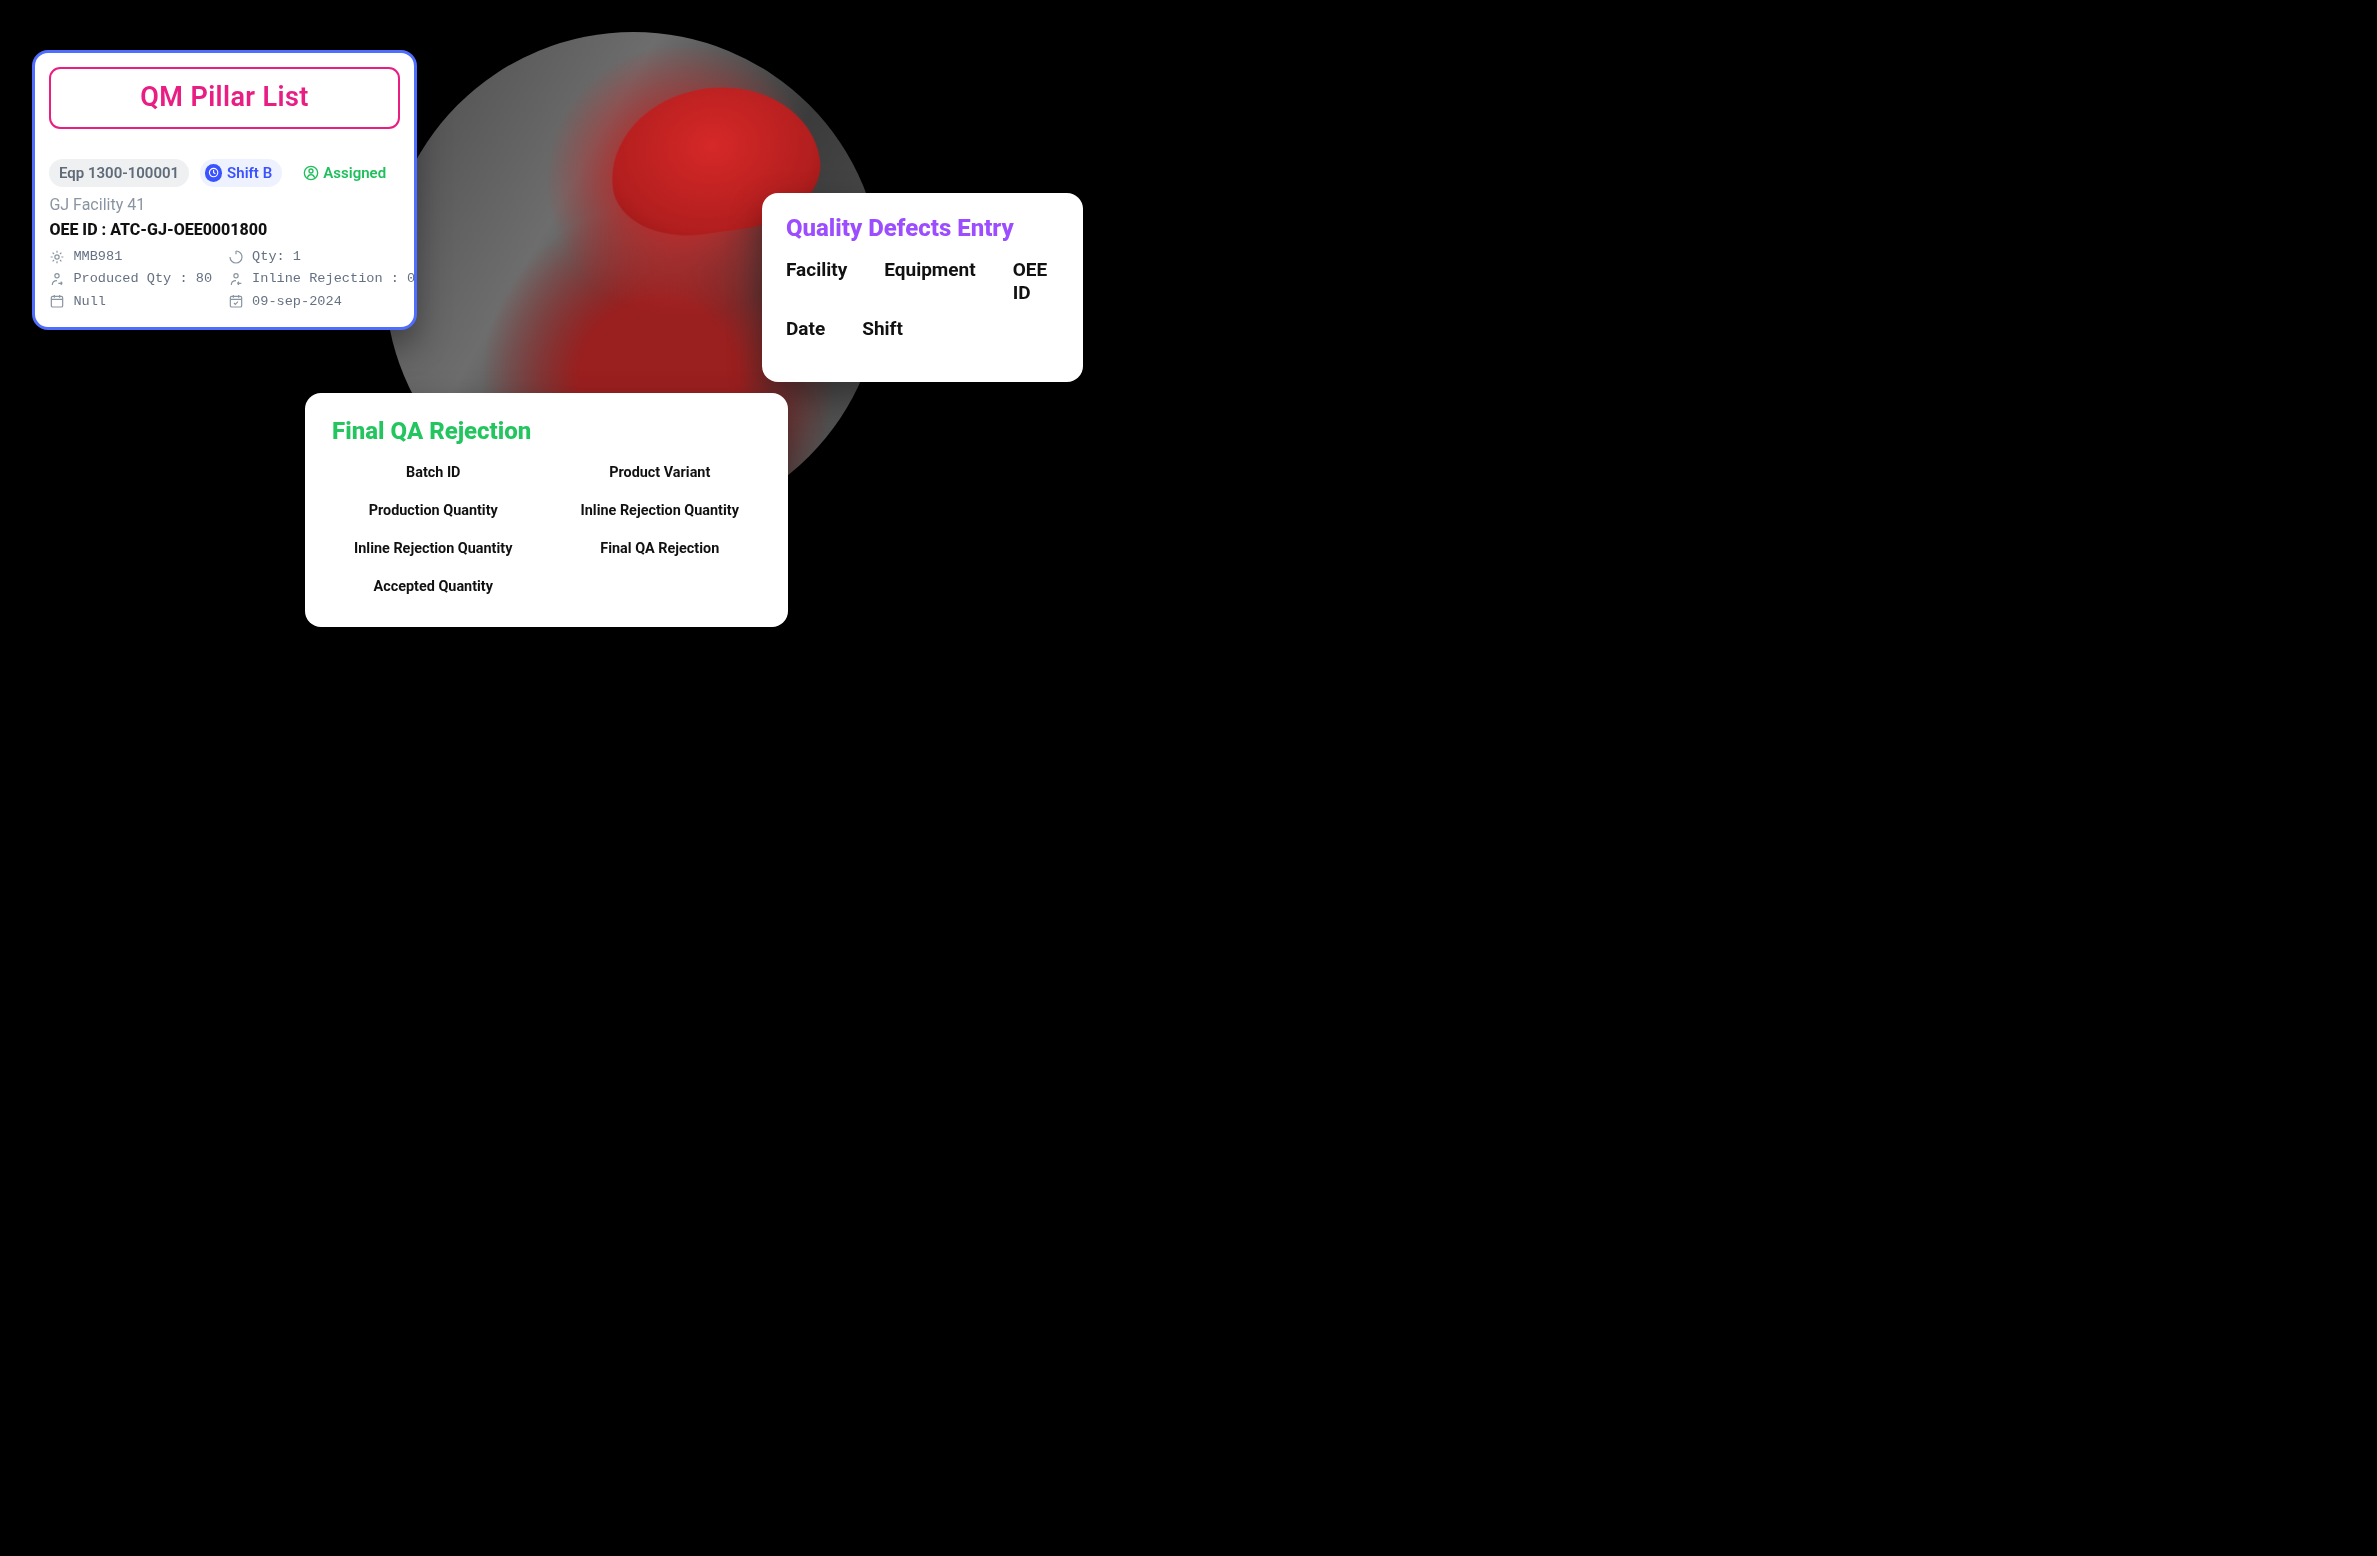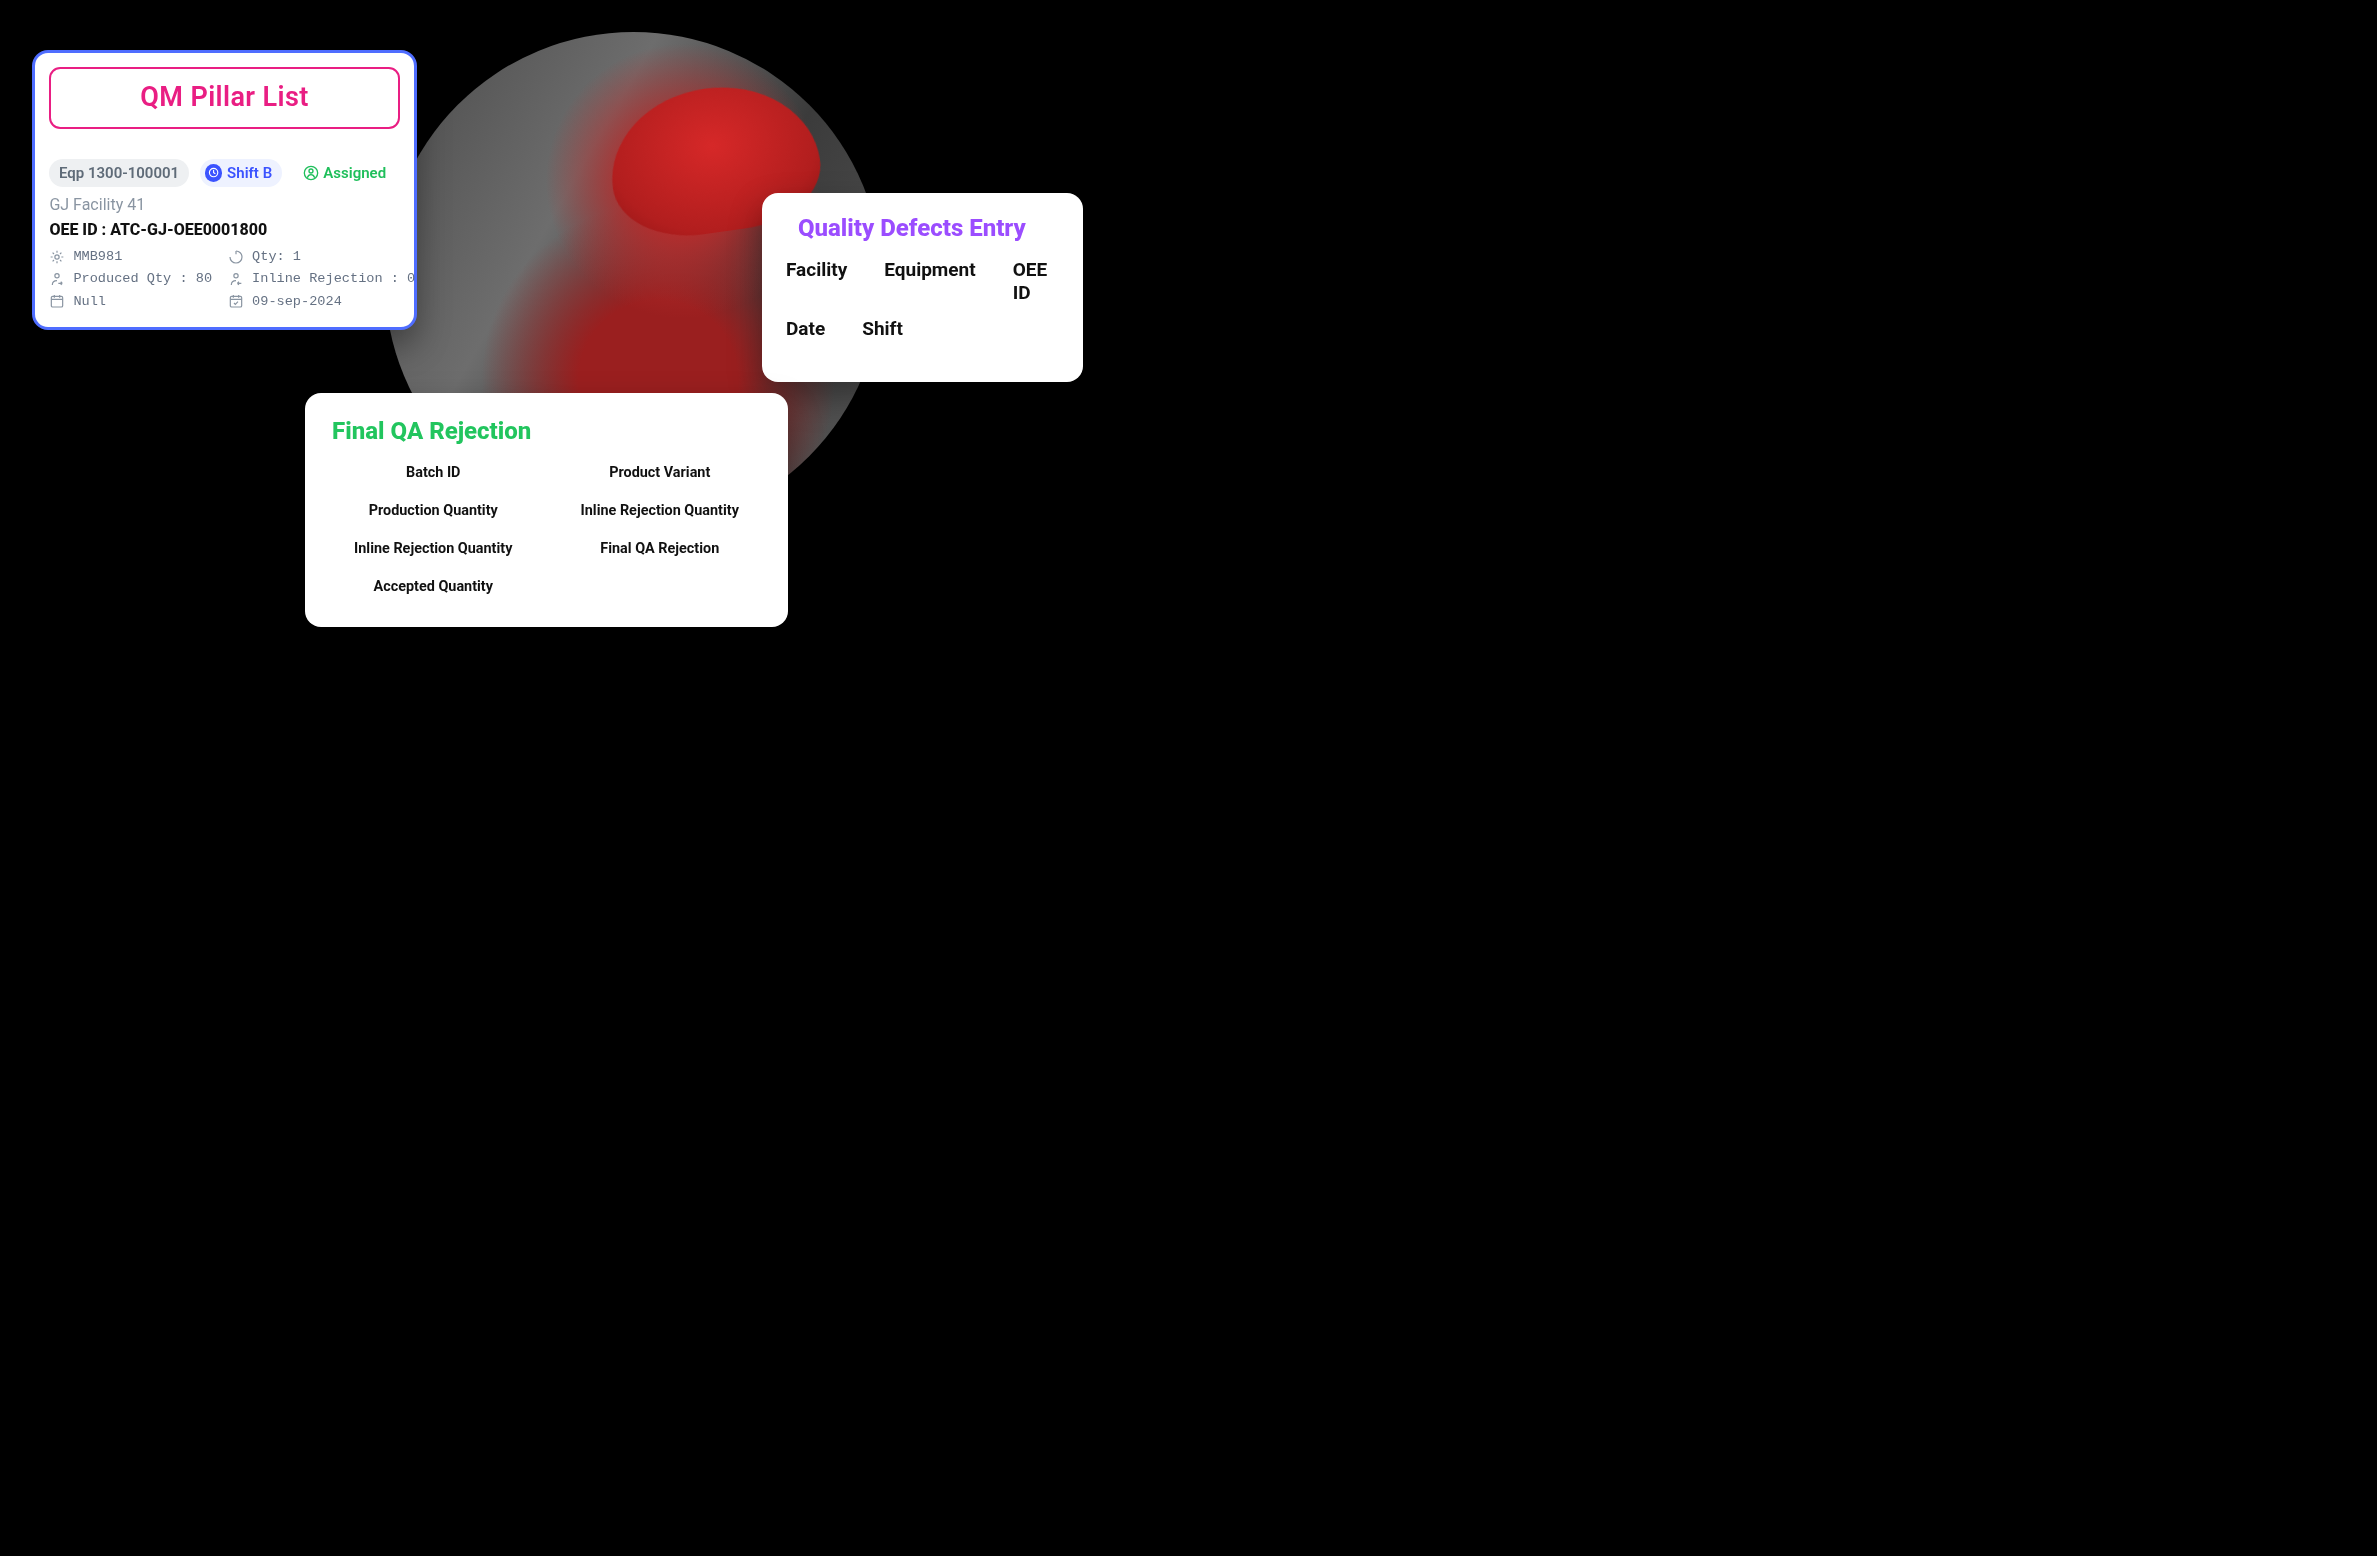--- a/index.html
+++ b/index.html
@@ -107,21 +107,21 @@
   .qm-item svg{width:16px;height:16px;flex:0 0 16px;stroke:#8a95a2;}
   .qm-item span{white-space:nowrap;}
 
   
   .qde-card{
     top:193px;left:762px;
     width:321px;
     padding:21px 24px 29px;
     box-sizing:border-box;
   }
-  .qde-title{font-size:24px;font-weight:800;color:var(--purple);margin-bottom:16px;margin-left:12px;}
+  .qde-title{font-size:24px;font-weight:800;color:var(--purple);margin-bottom:16px;}
   .qde-row{display:flex;gap:37px;margin-bottom:13px;}
   .qde-row span{font-size:19px;font-weight:700;color:#111;}
 
   
   .fqa-card{
     top:393px;left:305px;
     width:483px;
     padding:24px 27px 32px;
     box-sizing:border-box;
   }

